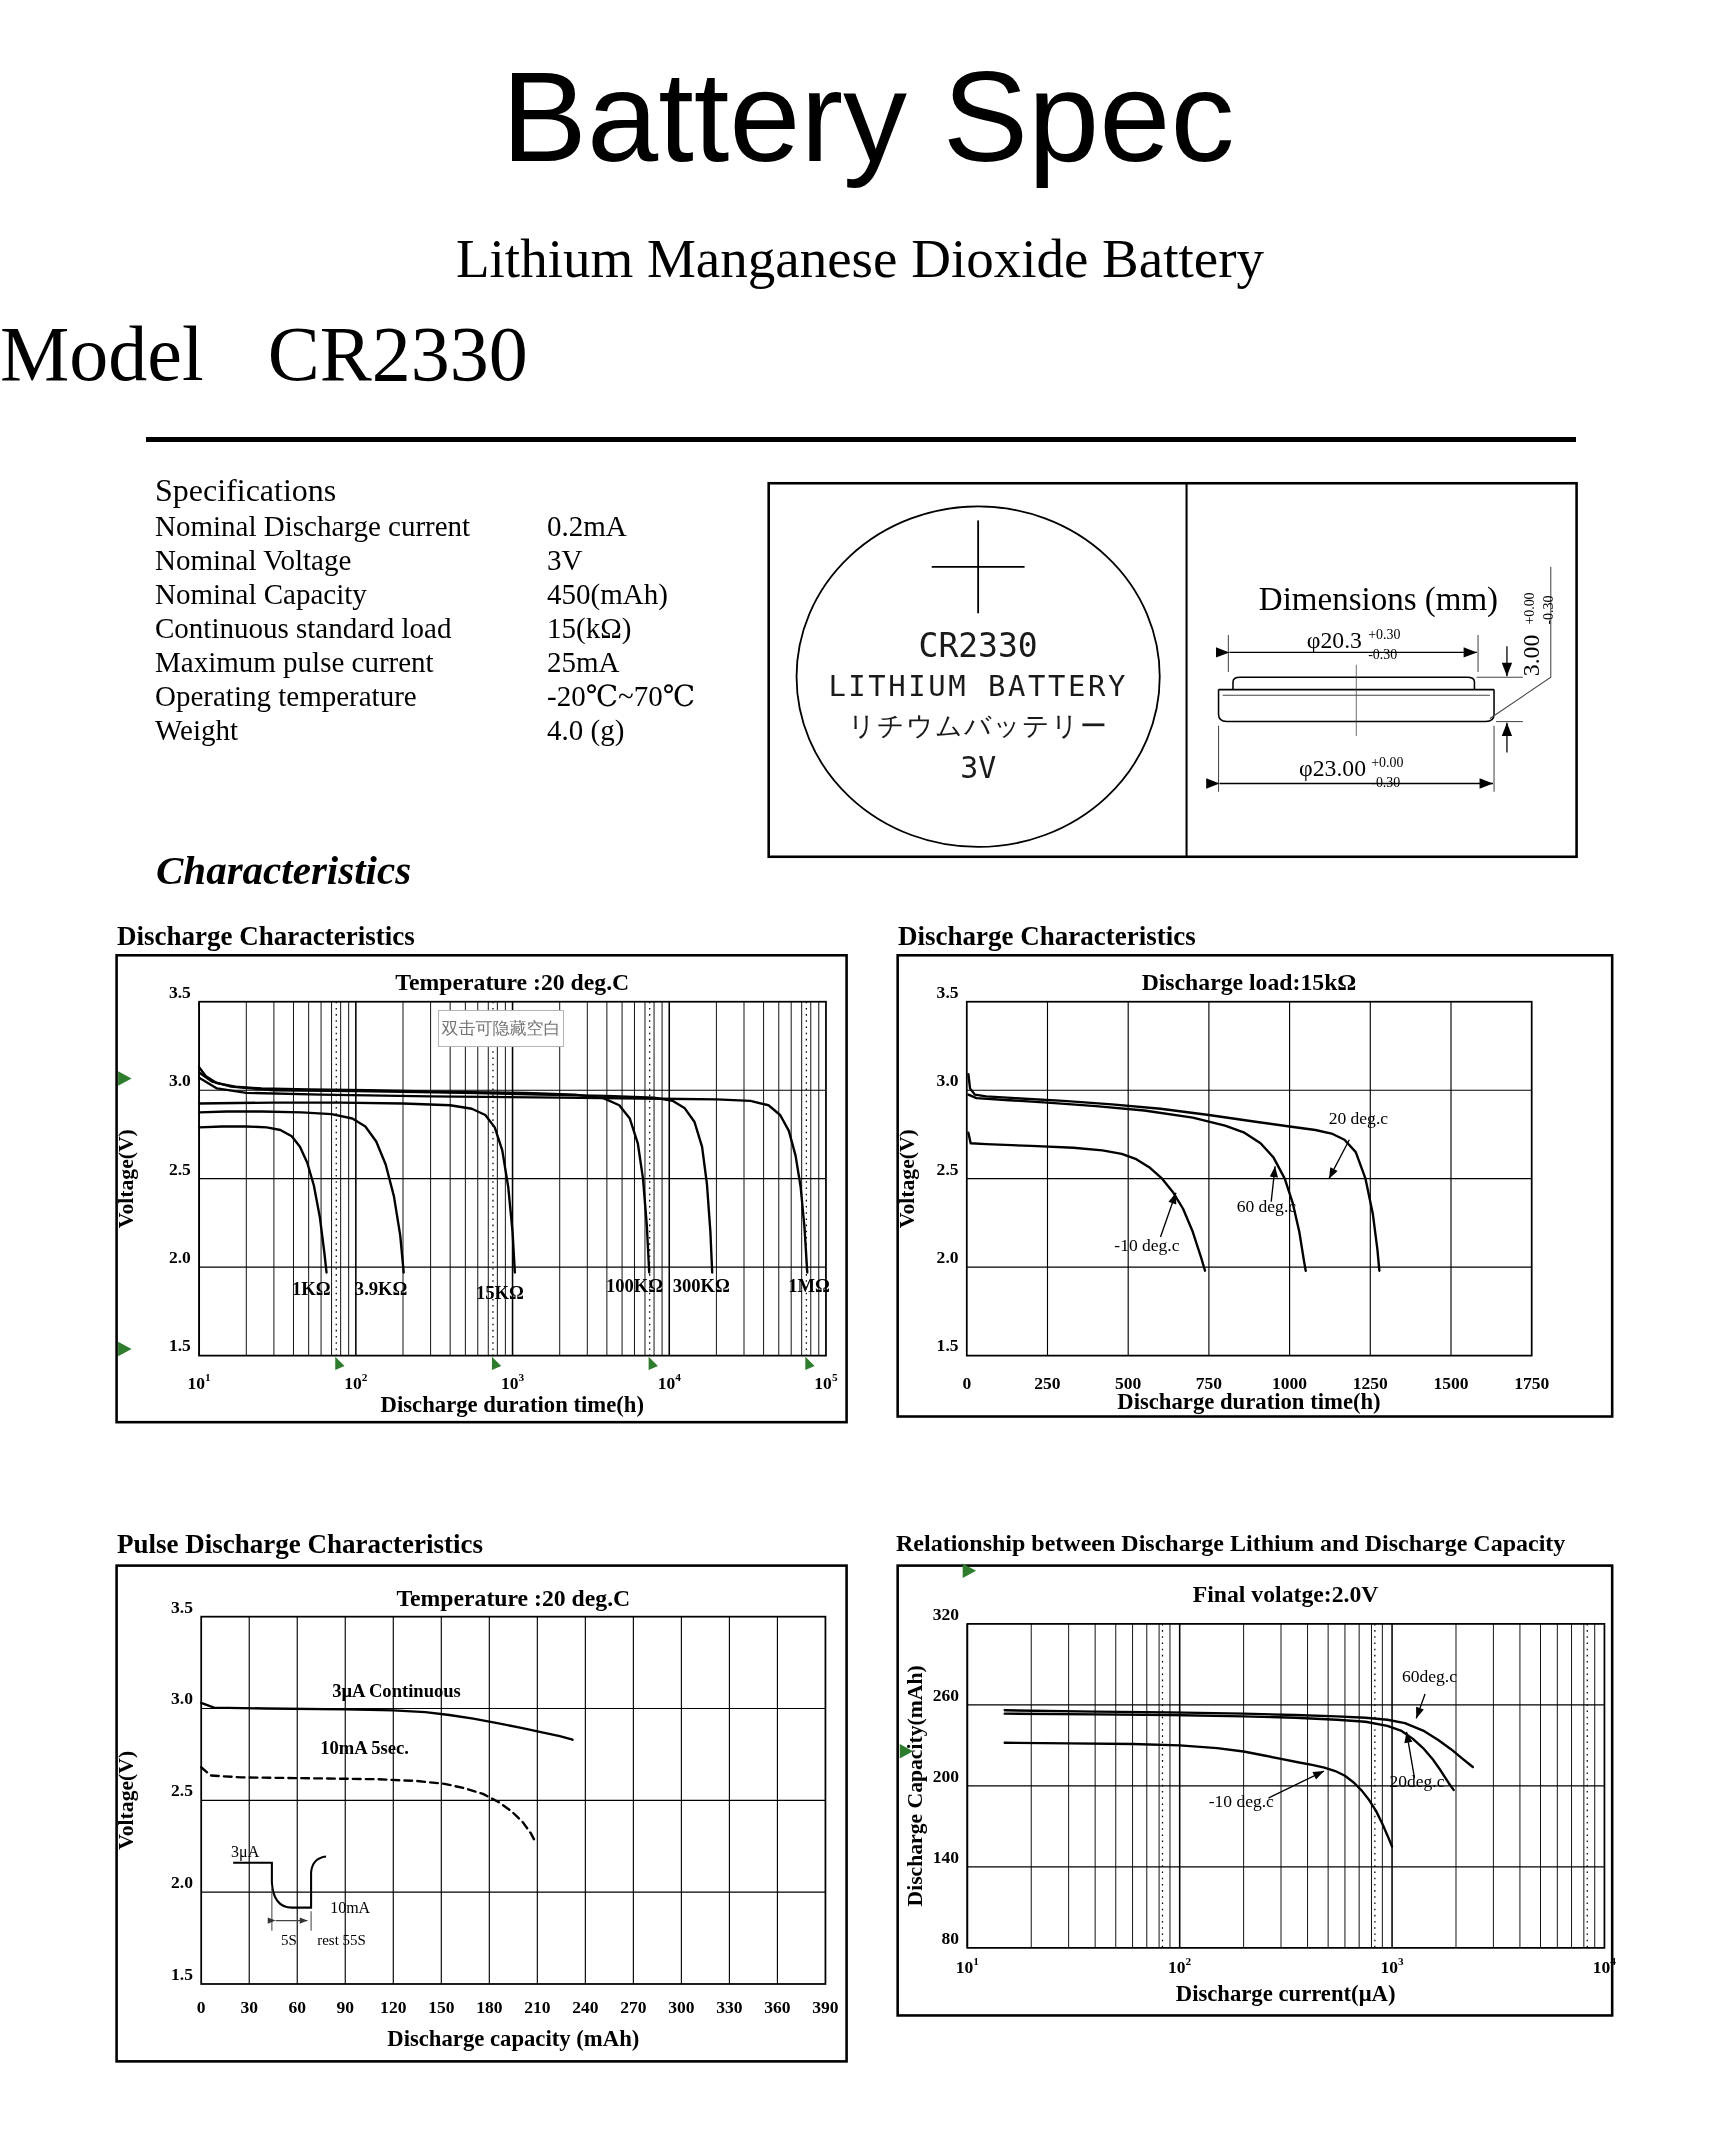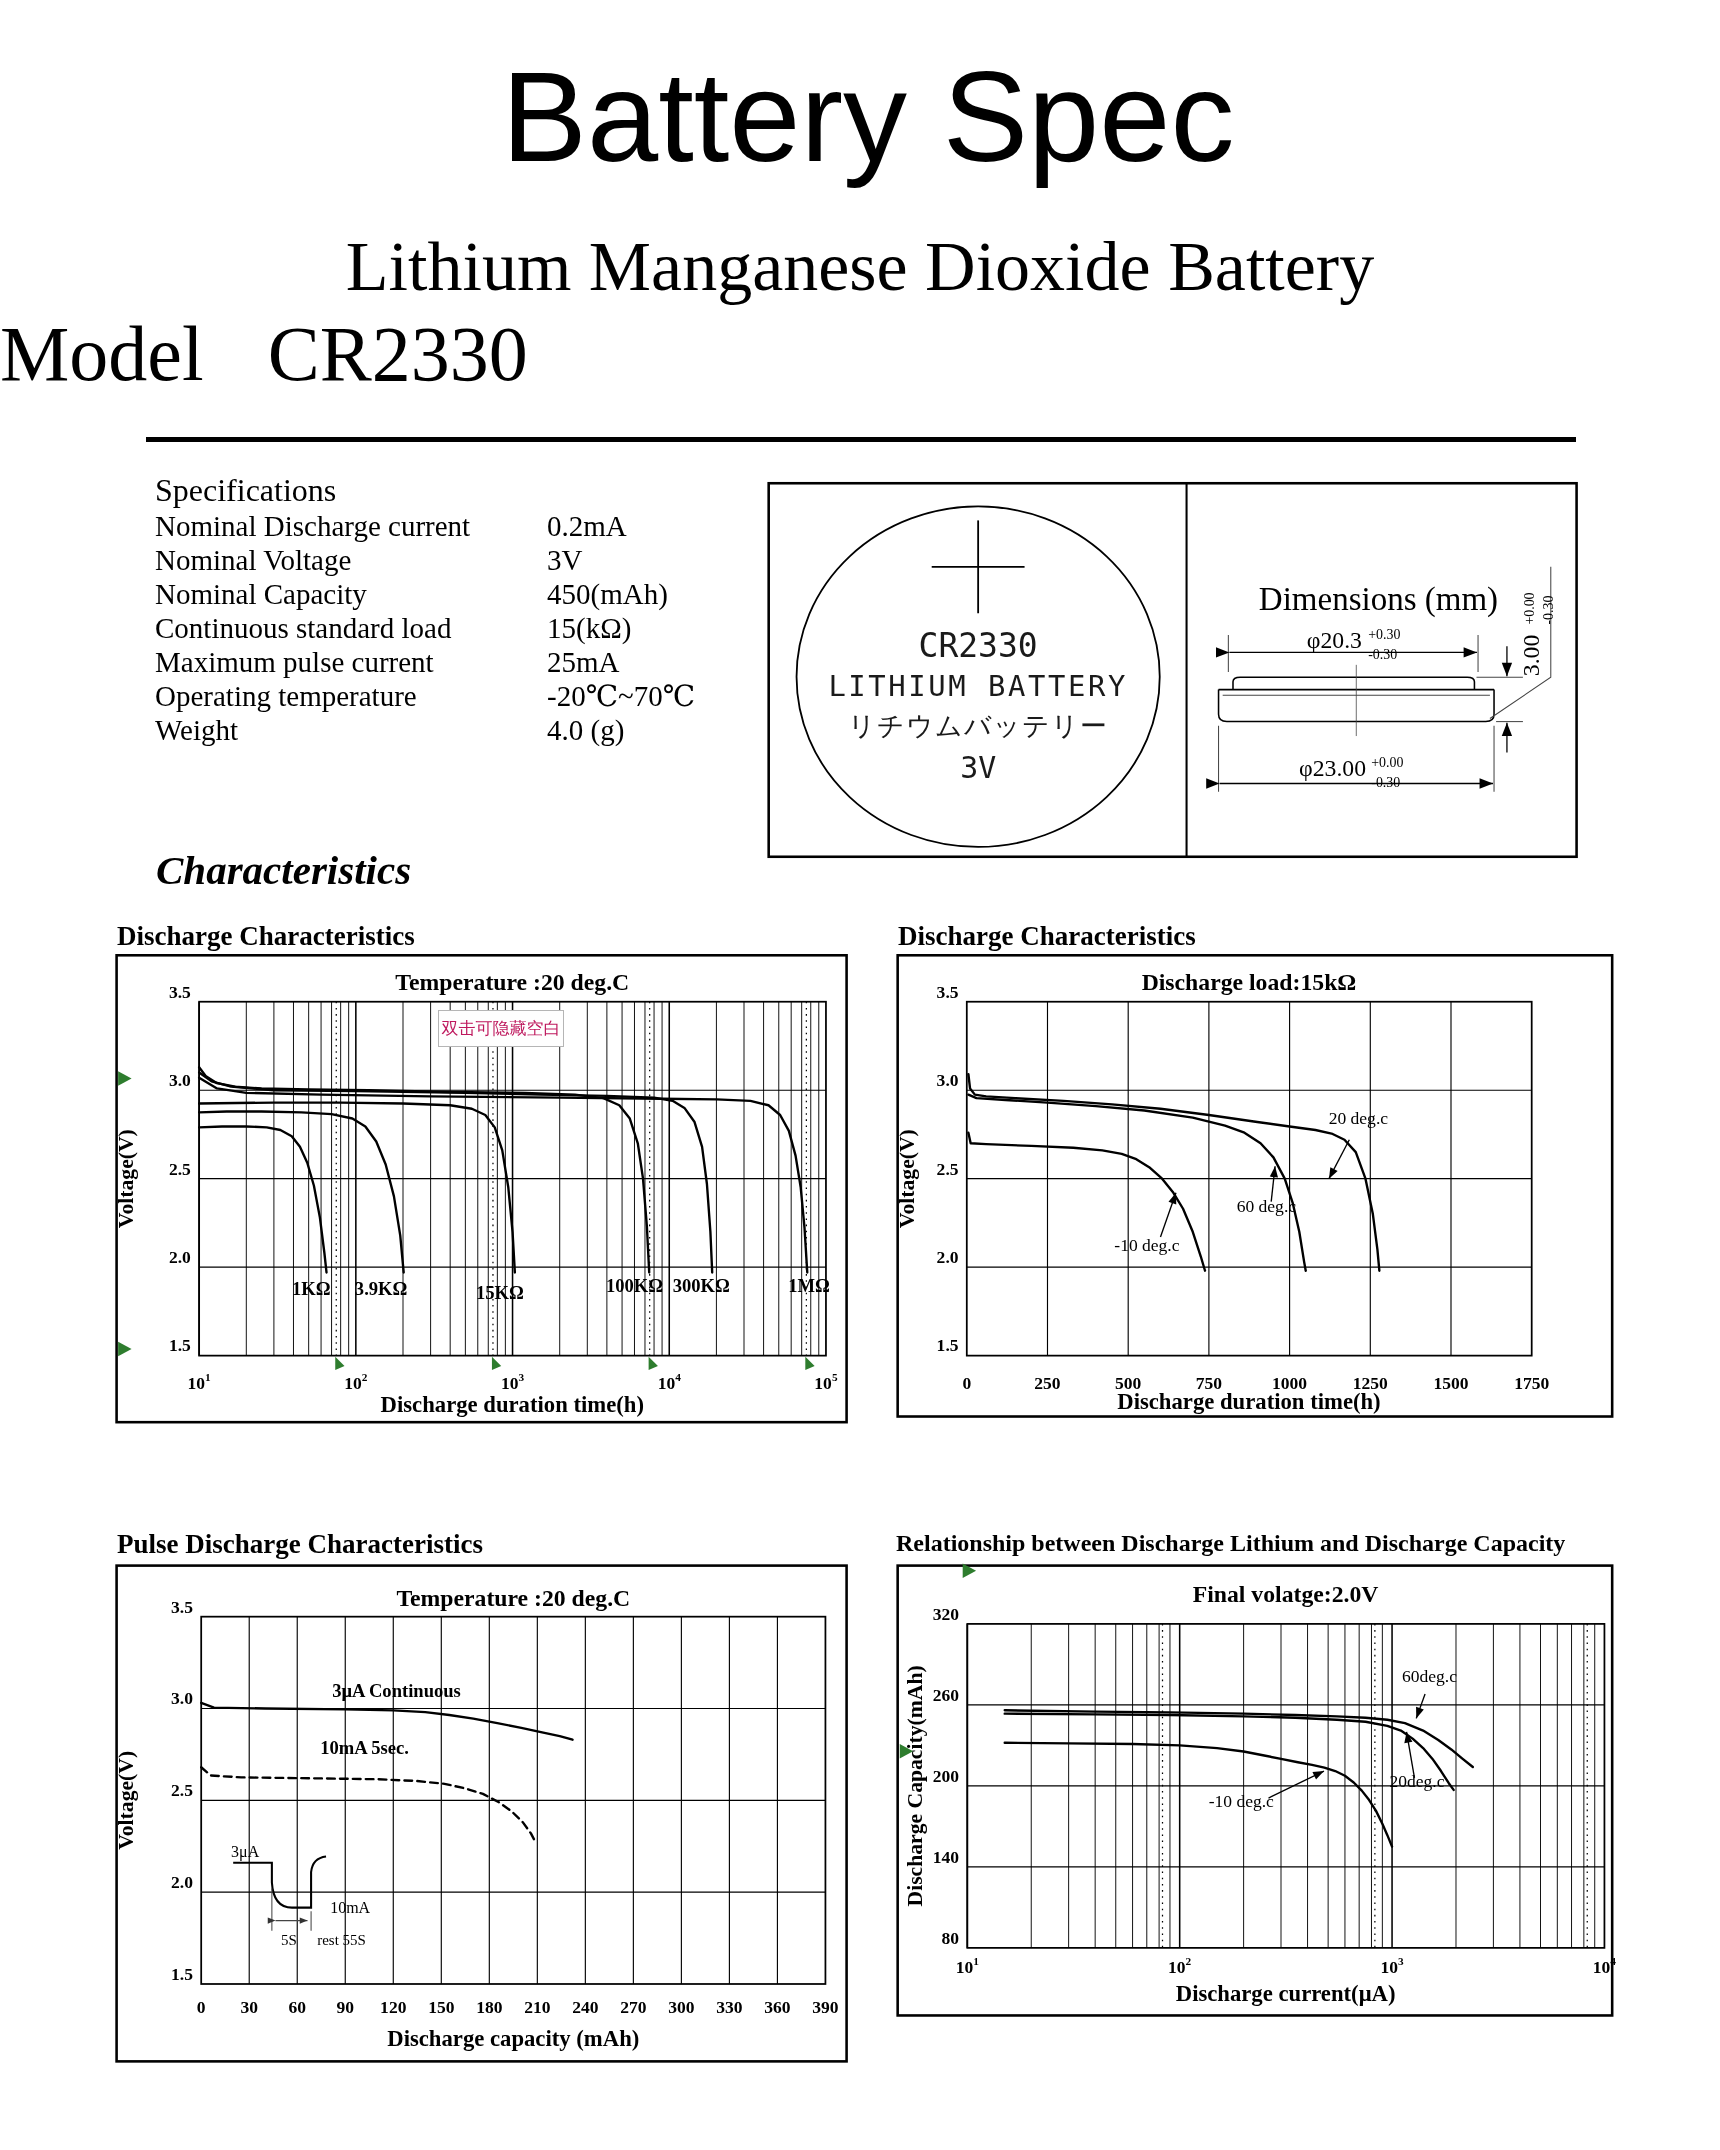--- a/index.html
+++ b/index.html
@@ -1,32 +1,32 @@
 <!DOCTYPE html>
 <html style="font-size:8.3px"><head>
 <meta charset="utf-8">
 <style>
   html,body{margin:0;padding:0;background:#888;}
   .page{position:relative;width:1720px;height:2151px;background:#ffffff;color:#000;
         font-family:"Liberation Serif","DejaVu Serif",serif;overflow:hidden;}
   .abs{position:absolute;}
   .doc-title{left:16px;right:0;top:50px;text-align:center;font-size:128px;line-height:1.05;
              font-family:"Liberation Sans","DejaVu Sans",sans-serif;}
-  .doc-subtitle{left:0;right:0;top:227px;text-align:center;font-size:70px;font-family:Liberation Serif, serif;}
+  .doc-subtitle{left:0;right:0;top:227px;text-align:center;font-size:55px;font-family:Liberation Serif, serif;}
   .doc-model{left:0;right:0;top:309px;text-align:left;font-size:78px;}
   .model-gap{margin-left:64px;}
   .title-rule{left:146px;top:437px;width:1430px;height:5.2px;background:#000;}
   .specs{left:155px;top:472px;width:645px;}
   .specs-heading{font-size:32px;line-height:37px;}
   .spec-row{display:flex;font-size:29px;line-height:34px;}
   .spec-label{width:392px;flex:none;}
   .char-heading{left:156px;top:846px;font-size:41px;font-weight:bold;font-style:italic;}
   .chart-heading{font-weight:bold;font-size:27px;white-space:nowrap;}
   .overlay-note{left:438px;top:1010px;width:124px;height:35px;background:#fefefe;
-      border:1.5px solid #b5b5b5;color:#be185d;font-size:17px;display:flex;align-items:center;
+      border:1.5px solid #b5b5b5;color:#737373;font-size:17px;display:flex;align-items:center;
       justify-content:center;font-family:"Liberation Sans","DejaVu Sans",sans-serif;z-index:5;}
   svg .sv-t{font-family:"Liberation Serif","DejaVu Serif","DejaVu Sans",serif;fill:#000;}
   svg .b{font-weight:700;}
   svg .mono{font-family:"DejaVu Sans Mono","Liberation Mono","DejaVu Sans",monospace;fill:#1a1a1a;}
   svg .ln{stroke:#000;fill:none;}
   svg .thin{stroke:#444;fill:none;}
 </style>
 </head>
 <body>
 

